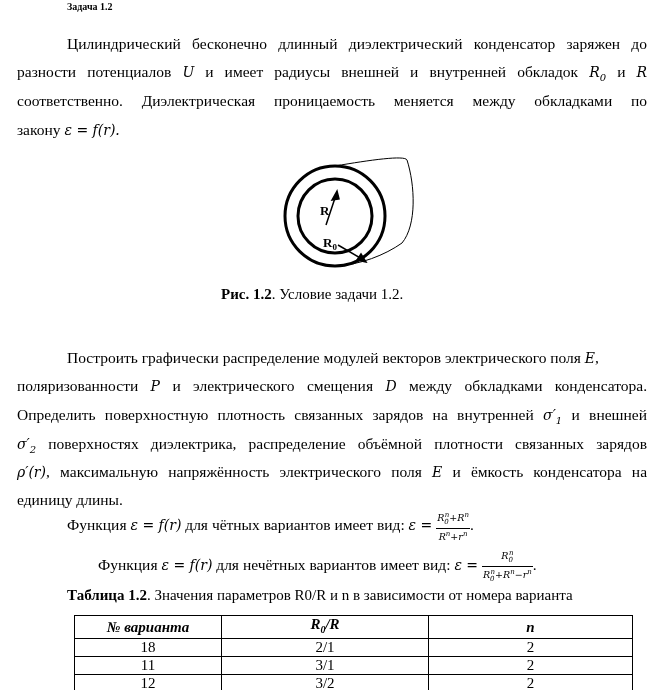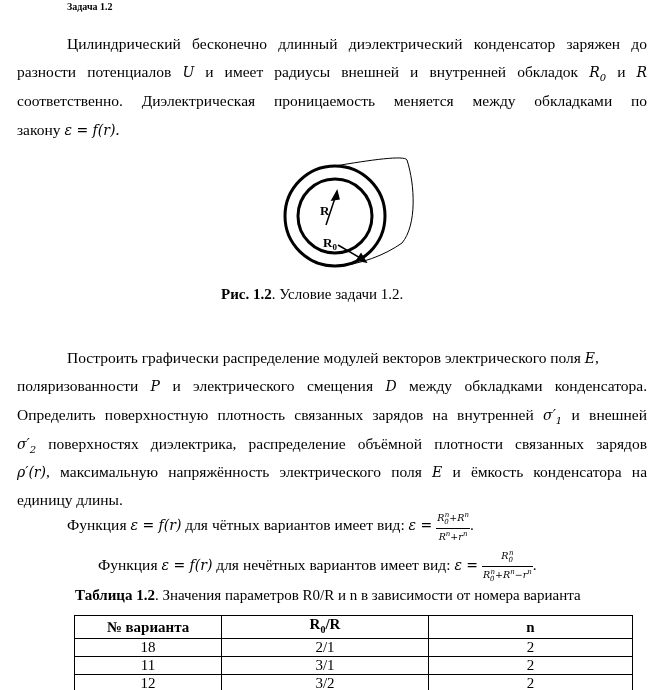--- a/index.html
+++ b/index.html
@@ -12,21 +12,21 @@
   .just { text-align: justify; text-align-last: justify; }
   .bold { font-weight: bold; }
   .math { font-family: "DejaVu Serif", serif; font-style: italic; font-size: 14px; text-align: right; }
   sub, sup { font-size: 10px; }
   .frac { display: inline-block; vertical-align: middle; text-align: center; font-family: "DejaVu Serif", serif; font-style: italic; font-size: 9.5px; line-height: 11px; }
   .frac .num { display: block; border-bottom: 1px solid #000; padding: 0 1px; text-align: center; }
   .frac .den { display: block; padding: 0 1px; }
   .frac sub, .frac sup { font-size: 7px; }
   table.t { position: absolute; left: 74px; top: 615px; border-collapse: collapse; width: 559px; font-size: 15px; }
   table.t td, table.t th { border: 1px solid #000; text-align: center; height: 17px; padding: 0; line-height: 17px; }
-  table.t th { font-weight: bold; }
+  table.t th { font-weight: bold; font-style: italic; }
 </style>
 </head>
 <body>
 
 <div class="abs bold" style="left:67px; top:1px; font-size:10px;">Задача 1.2</div>
 
 <div class="line just" style="top:34px; padding-left:50px; width:580px;">Цилиндрический бесконечно длинный диэлектрический конденсатор заряжен до</div>
 <div class="line just" style="top:62px;">
   <span>разности потенциалов</span>
   <span class="math">U</span>
@@ -106,21 +106,21 @@
   <span>Функция</span>
   <span class="math">ε = f(r)</span>
   <span>для нечётных вариантов имеет вид:</span>
   <span class="math">ε =</span>
   <span class="frac">
     <span class="num"><i>R</i><sub>0</sub><sup style="margin-left:-4px">n</sup></span>
     <span class="den"><i>R</i><sub>0</sub><sup style="margin-left:-4px">n</sup>+<i>R</i><sup>n</sup>−<i>r</i><sup>n</sup></span>
   </span>.
 </div>
 
-<div class="abs" style="left:75px; top:587px; white-space:nowrap; font-size:15px;">
+<div class="abs" style="left:67px; top:587px; white-space:nowrap; font-size:15px;">
   <span class="bold">Таблица 1.2</span><span>. Значения параметров R0/R и n в зависимости от номера варианта</span>
 </div>
 
 <table class="t">
   <thead>
     <tr>
       <th style="width:146px;">№ варианта</th>
       <th style="width:206px;"><span>R</span><sub>0</sub><span>/R</span></th>
       <th>n</th>
     </tr>

